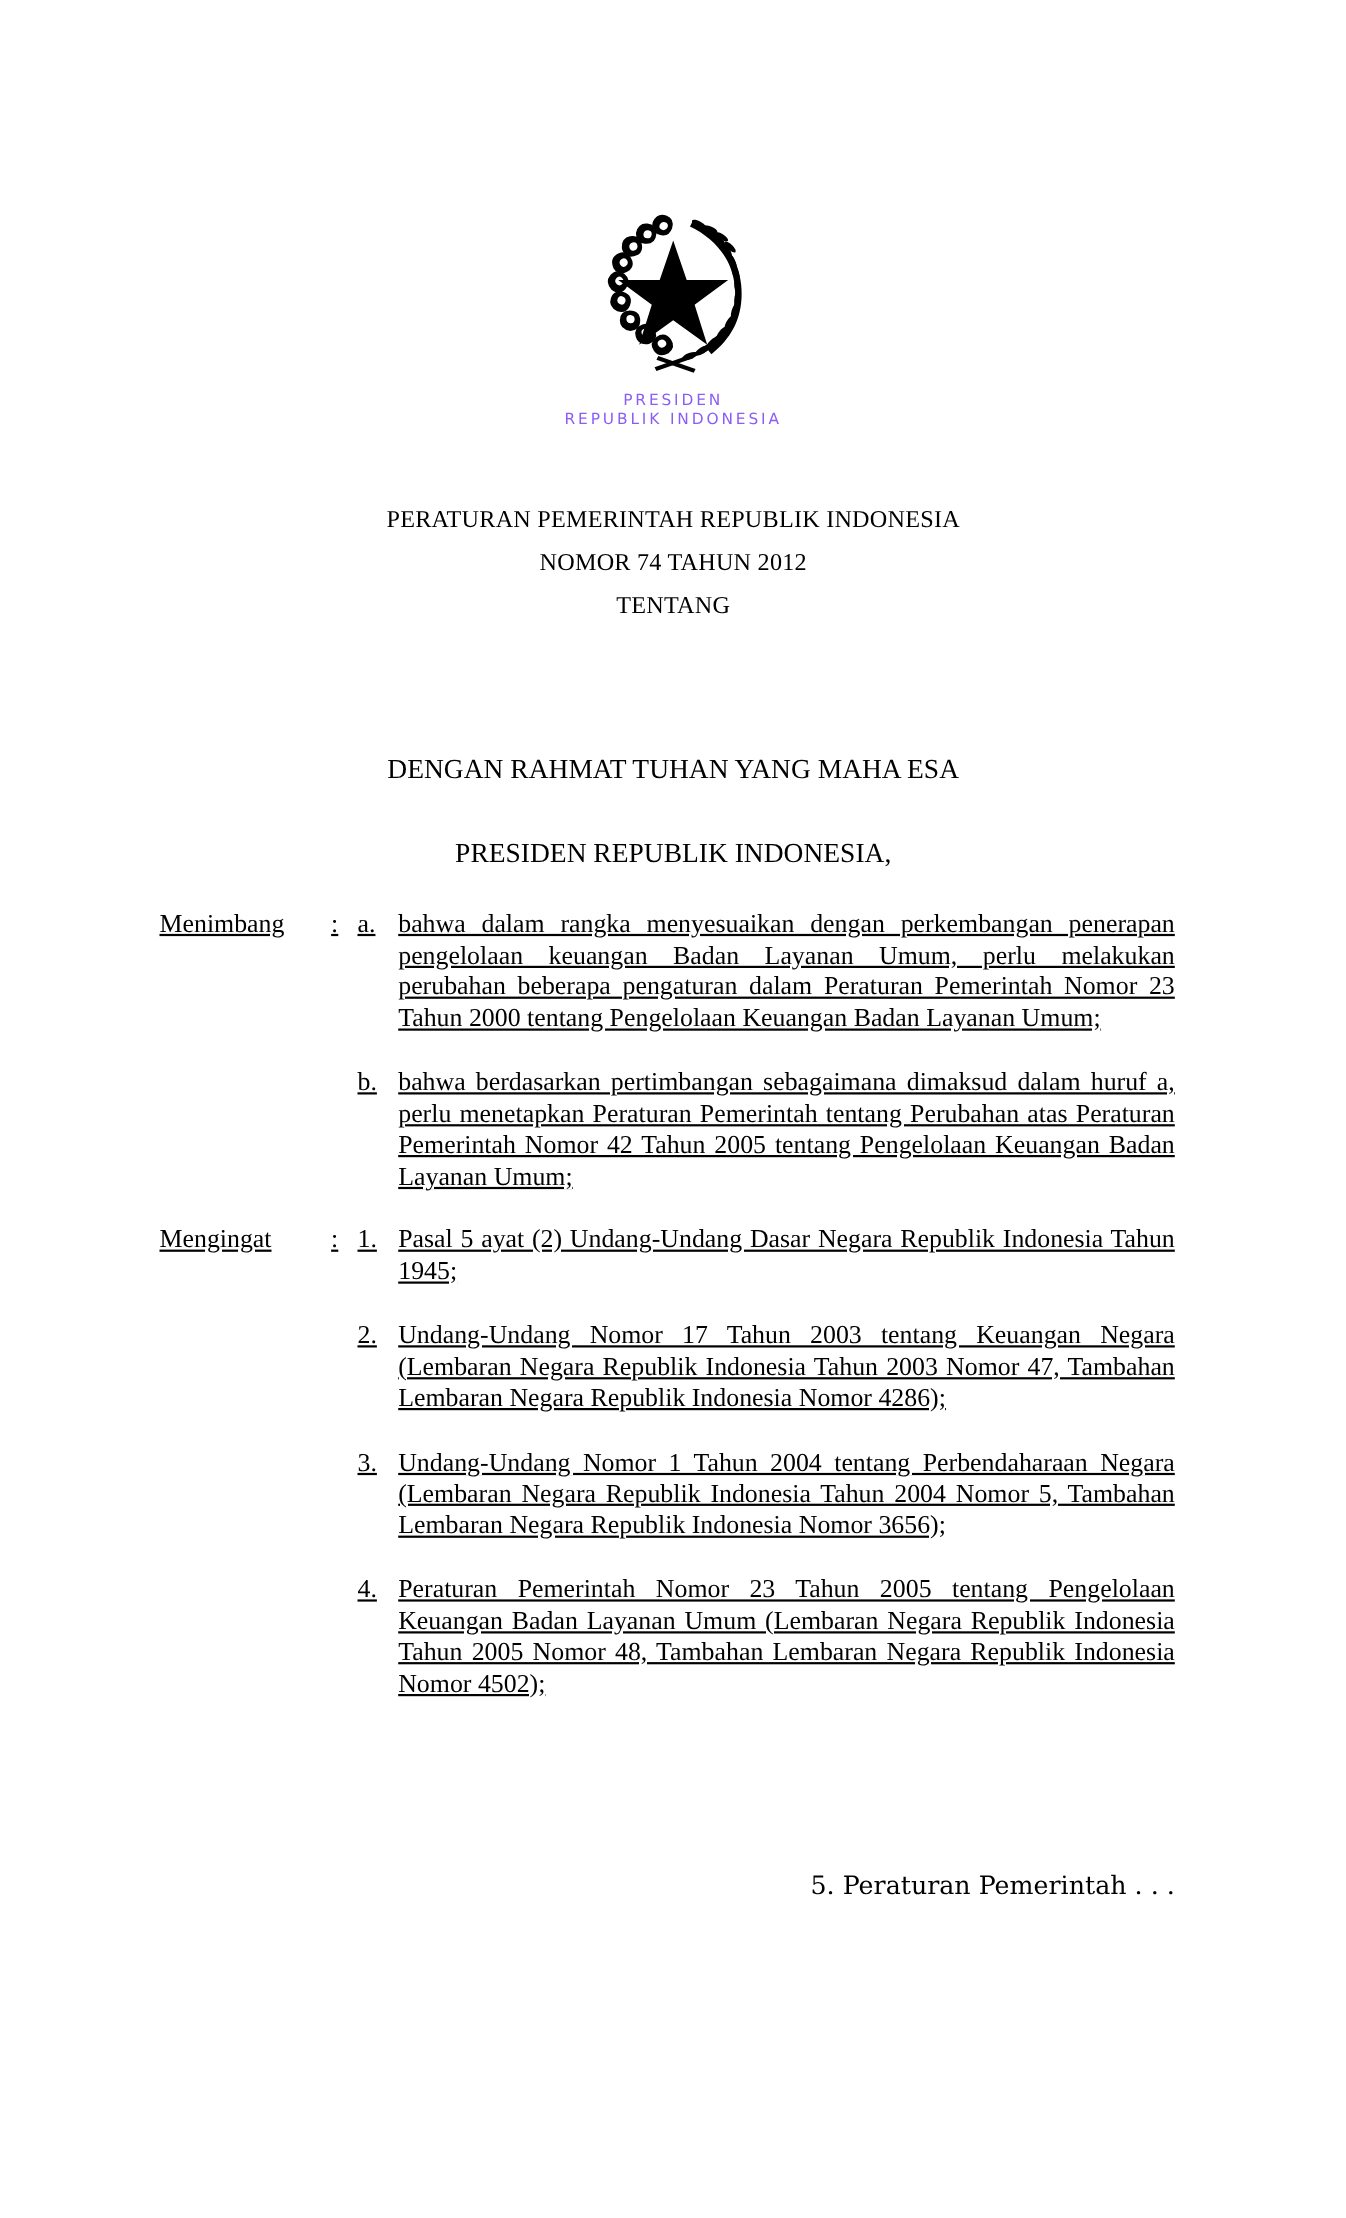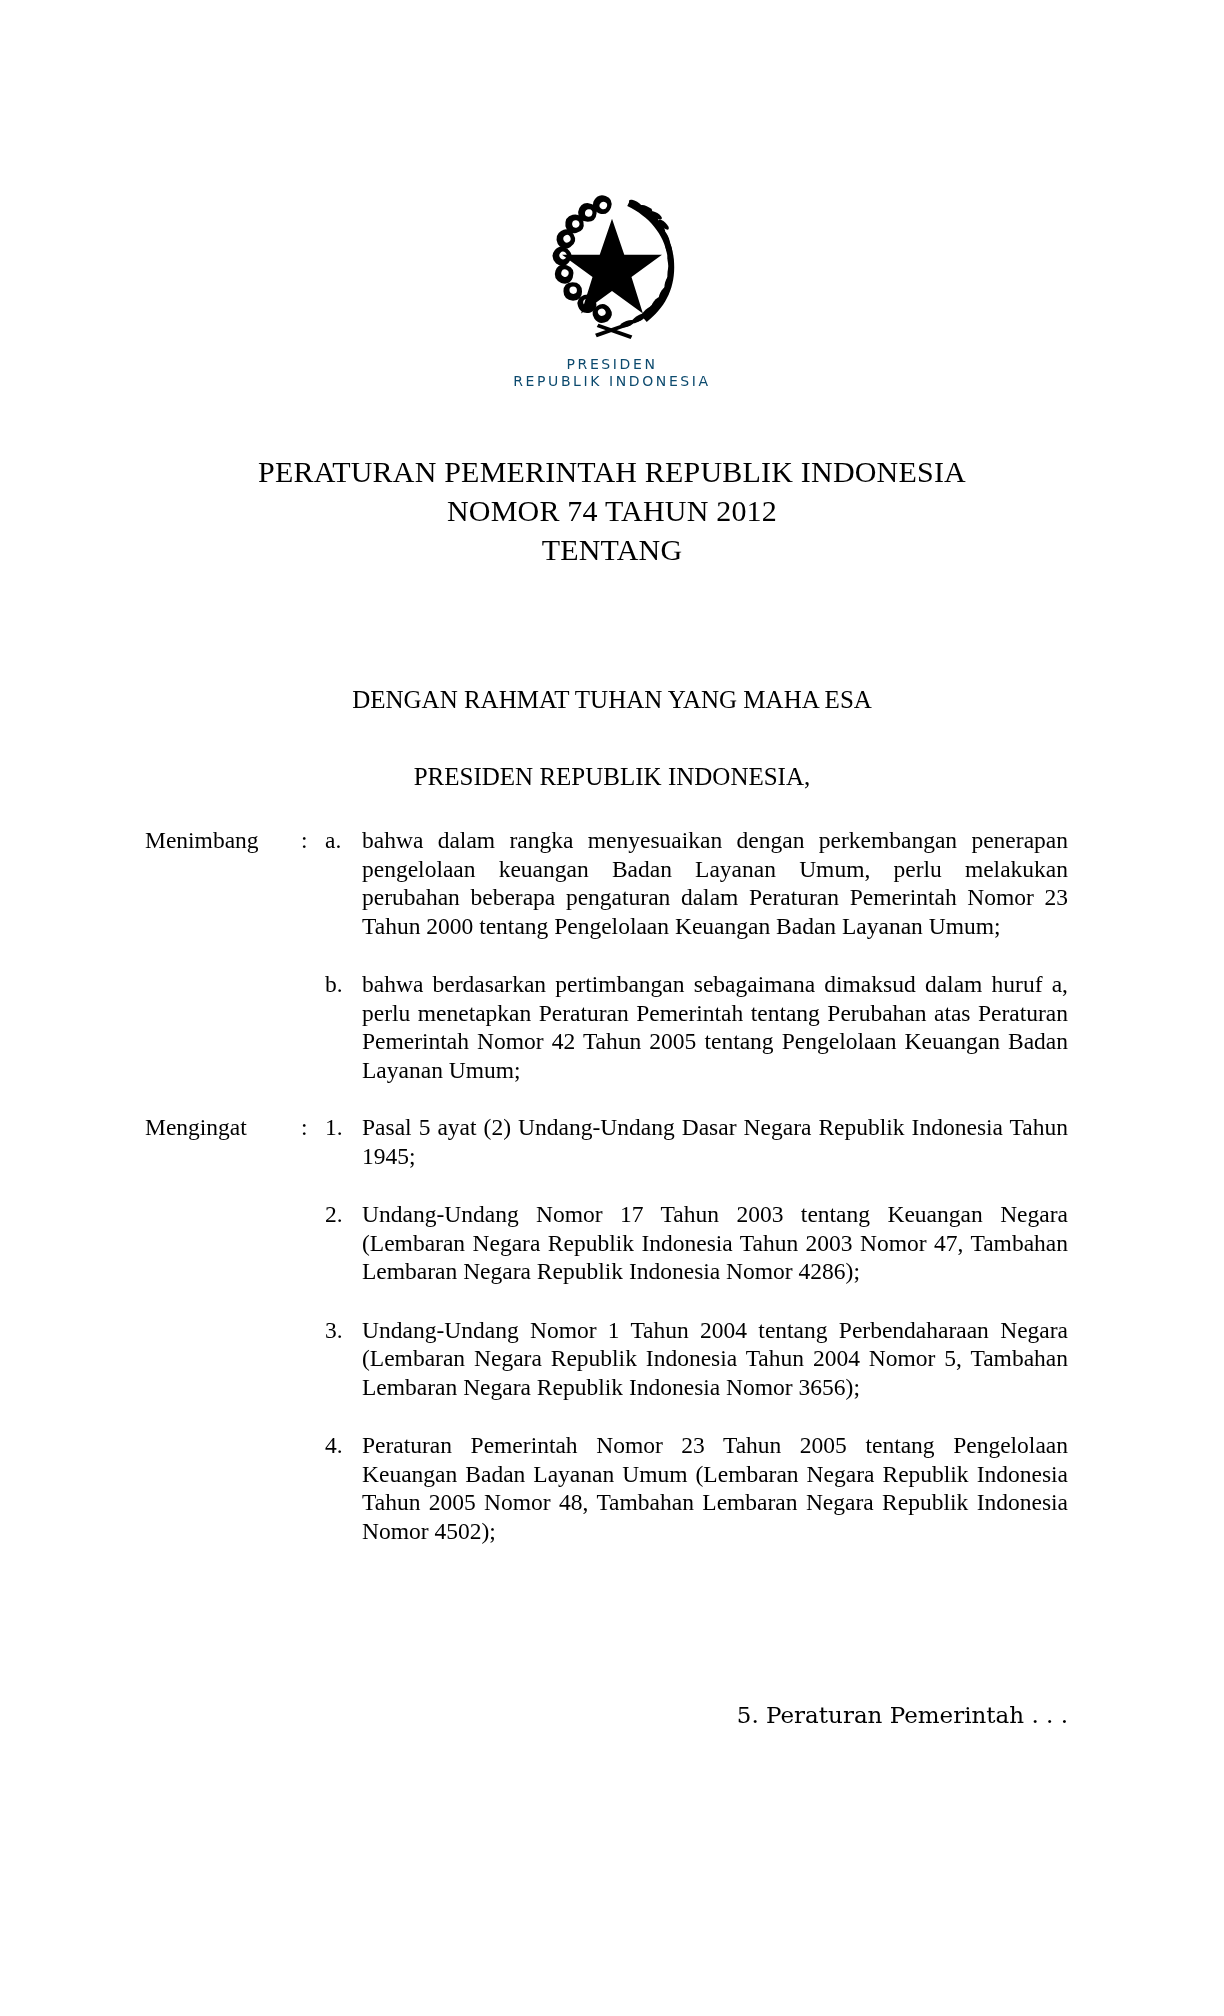--- a/index.html
+++ b/index.html
@@ -35,34 +35,34 @@
     position: absolute;
     left: 0;
     top: 356px;
     width: 100%;
     text-align: center;
     font-family: "DejaVu Sans", sans-serif;
     font-size: 14px;
     line-height: 17px;
     letter-spacing: 2.6px;
     font-weight: 400;
-    color: #0c4a6e;
+    color: #8b5cf6;
   }
   .emblem-caption .line2 { letter-spacing: 2.6px; }
 
   
   .title-block {
     position: absolute;
     left: 0;
     top: 452px;
     width: 100%;
     text-align: center;
   }
   .title-line {
-    font-size: 30px;
+    font-size: 22px;
     line-height: 39px;
     letter-spacing: 0.2px;
   }
   .subtitle-block {
     position: absolute;
     left: 0;
     top: 578px;
     width: 100%;
     text-align: center;
   }
@@ -93,20 +93,21 @@
   }
 
   
   .body-area {
     position: absolute;
     left: 145px;
     top: 826px;
     width: 923px;
     font-size: 23.5px;
     line-height: 28.5px;
+    text-decoration: underline;
   }
 
   .clause {
     display: flex;
     align-items: flex-start;
     margin-bottom: 0;
   }
   .clause-label {
     width: 156px;
     flex: 0 0 156px;

